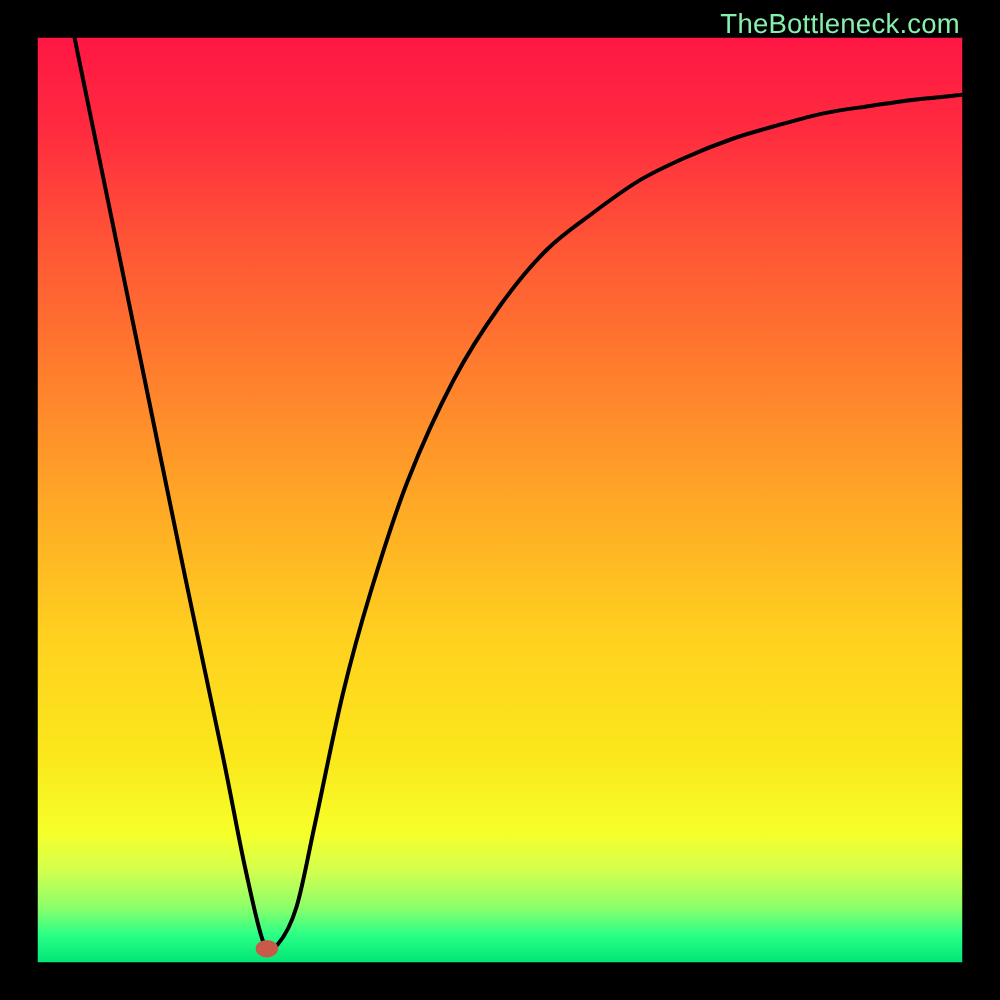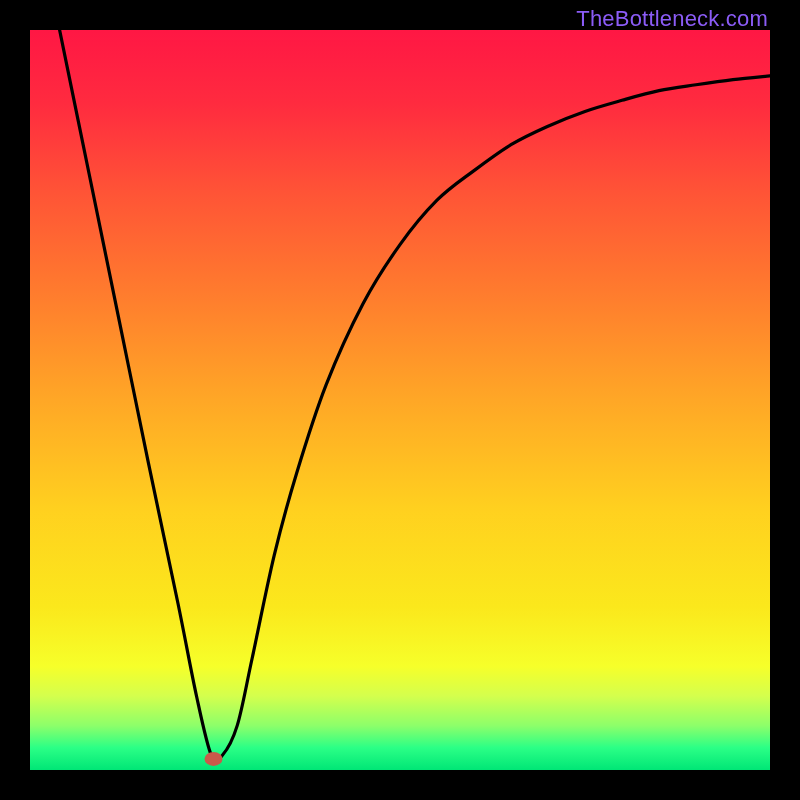--- a/index.html
+++ b/index.html
@@ -23,21 +23,21 @@
     position: absolute;
     left: 0;
     top: 0;
     width: 740px;
     height: 740px;
   }
   .watermark {
     position: absolute;
     top: 6px;
     right: 32px;
-    color: #8b5cf6;
+    color: #86efac;
     font-size: 22px;
     font-weight: 500;
     letter-spacing: 0.2px;
   }
 </style>
 </head>
 <body>
 
 <div class="watermark">TheBottleneck.com</div>
 

